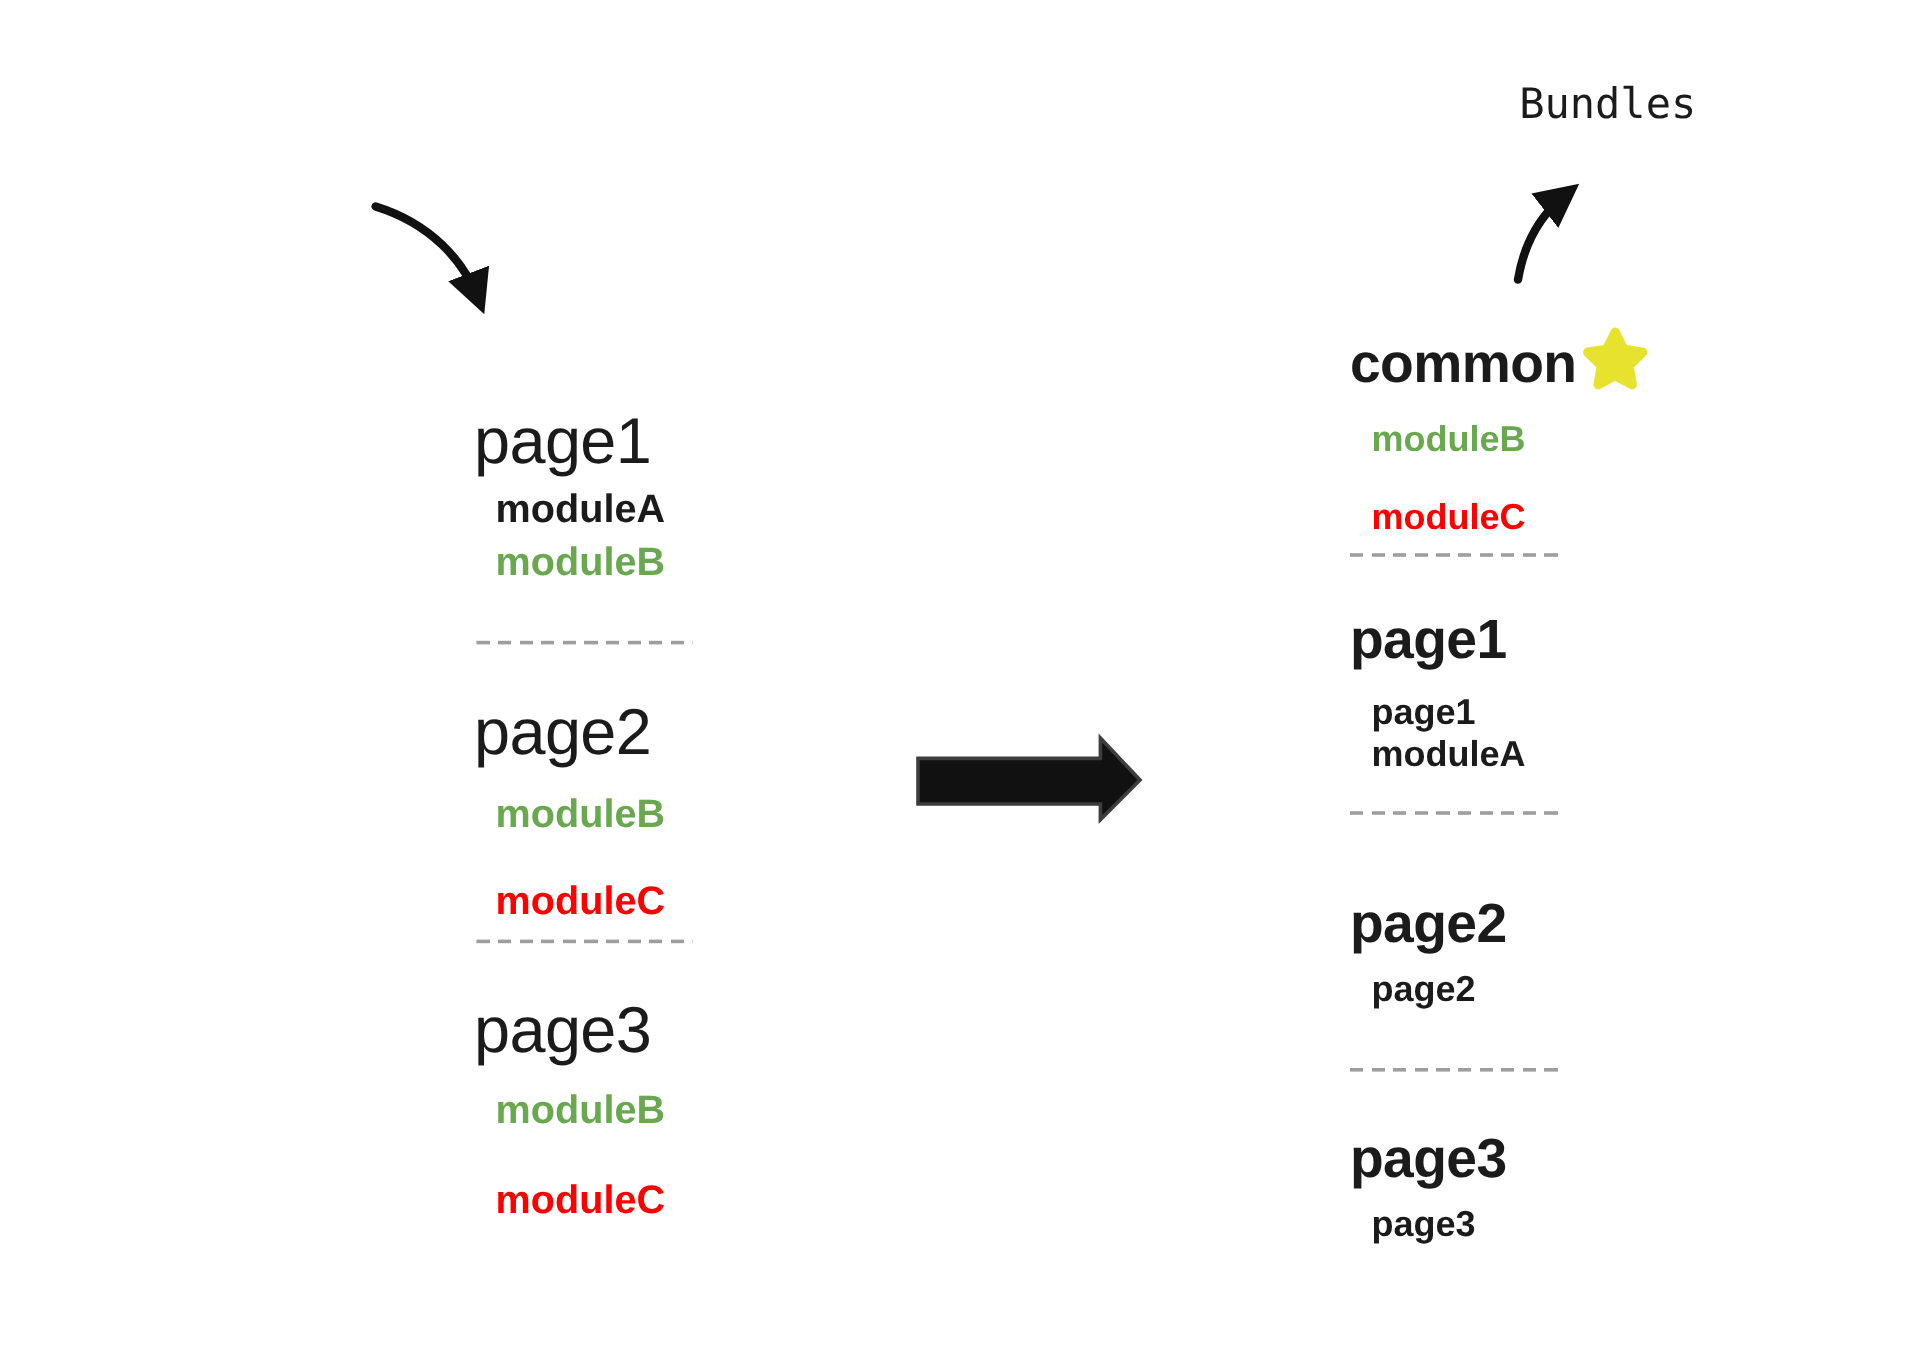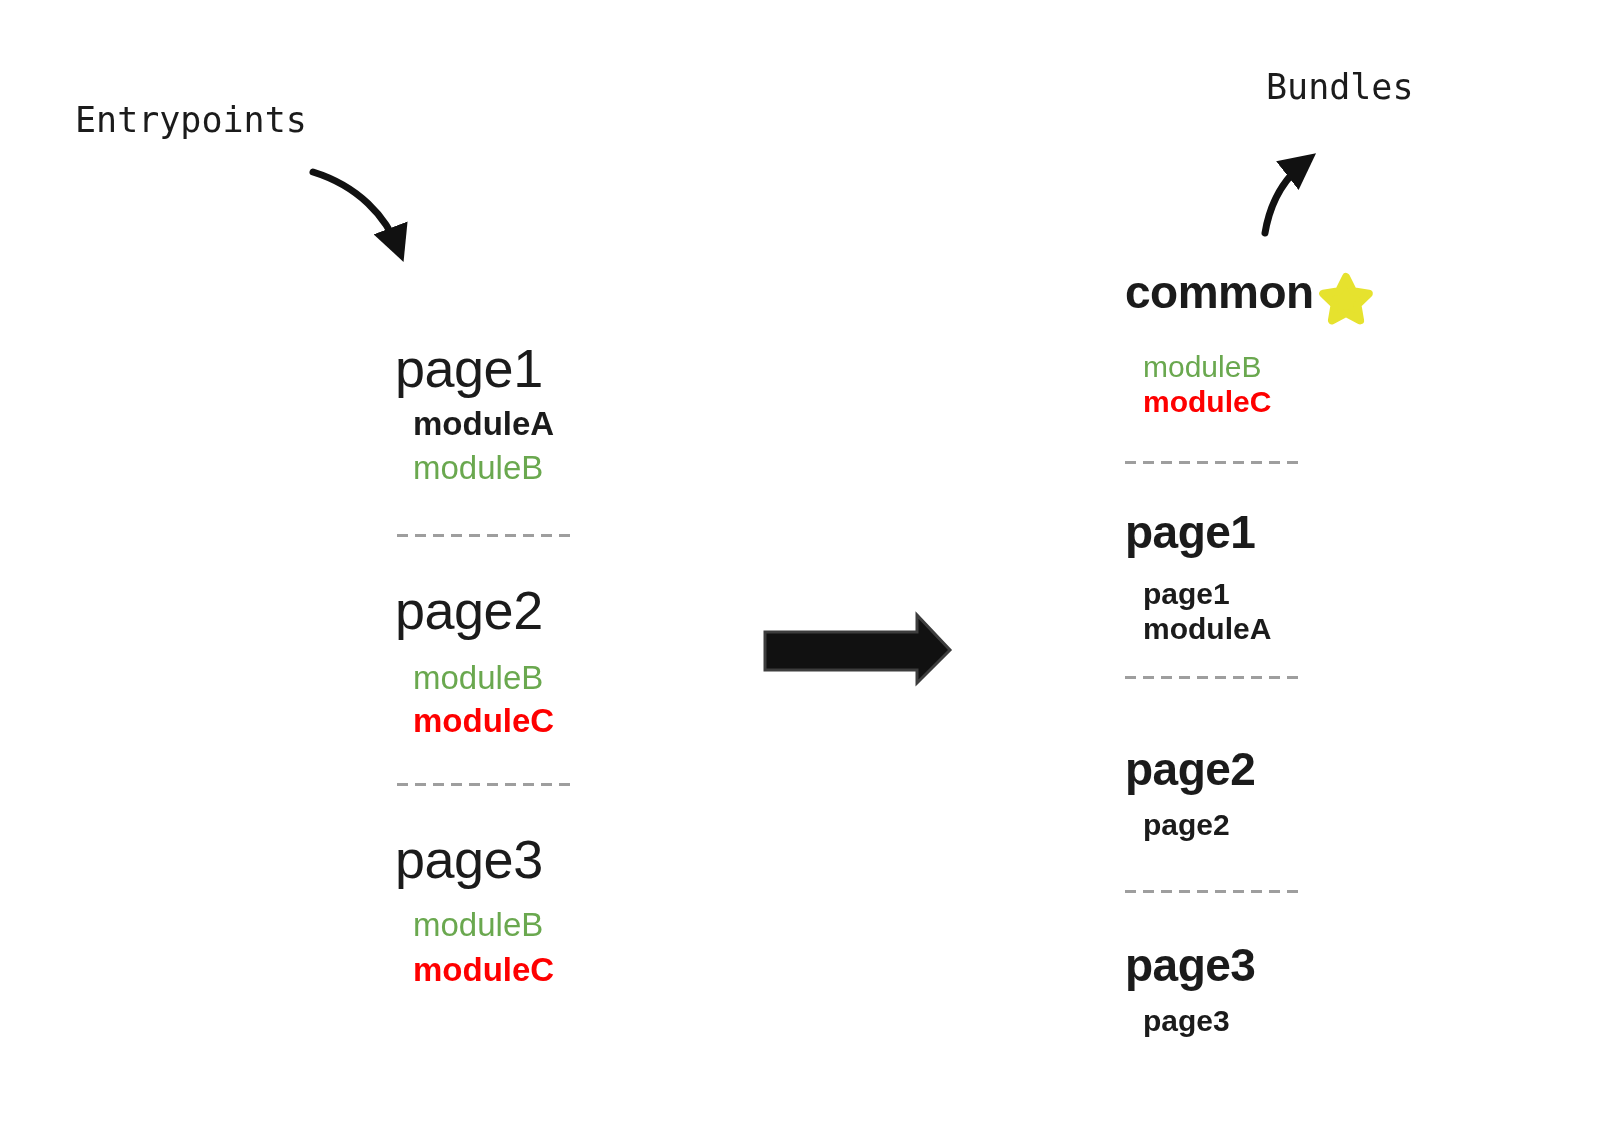--- a/index.html
+++ b/index.html
@@ -34,22 +34,22 @@
 
   .bundle-title {
     font-size: 46px;
     font-weight: 700;
     letter-spacing: -0.5px;
     color: var(--c-text, #1b1b1b);
   }
   .bundle-mod { font-size: 30px; }
 
   .plain { color: var(--c-text, #1b1b1b); font-weight: 700; }
-  .green { color: var(--c-green, #6aa84f); font-weight: 400; text-align: center; }
-  .red   { color: var(--c-red, #ff0000);  font-weight: 700; }
+  .green { color: var(--c-green, #6aa84f); font-weight: 700; text-align: center; }
+  .red   { color: var(--c-red, #ff0000);  font-weight: 700; margin-top: 30px; }
 
   .dash {
     position: absolute;
     height: 3px;
     background: repeating-linear-gradient(
       90deg,
       var(--c-dash, #9e9e9e) 0px,
       var(--c-dash, #9e9e9e) 11px,
       transparent 11px,
       transparent 18px
@@ -92,38 +92,37 @@
     <defs>
       <marker id="ah" viewBox="0 0 10 10" refX="6.5" refY="5" markerWidth="5.2" markerHeight="5.2" orient="auto-start-reverse">
         <path class="marker-head" d="M0,0 L10,5 L0,10 z"></path>
       </marker>
     </defs>
     <path class="curve" d="M 313 172 C 358 186 386 216 399 250" marker-end="url(#ah)"></path>
     <path class="curve" d="M 1265 233 C 1270 203 1283 179 1306 161" marker-end="url(#ah)"></path>
     <polygon class="fat-arrow" points="765,632 917,632 917,615 950,650 917,683 917,670 765,670"></polygon>
   </svg>
 
-  <div class="abs mono-label" style="left:75px; top:103px;">Entrypoints</div>
   <div class="abs mono-label" style="left:1266px; top:70px;">Bundles</div>
 
   <div class="abs entry-title" style="left:395px; top:341px;">page1</div>
   <div class="abs entry-mod plain" style="left:413px; top:407px;">moduleA</div>
   <div class="abs entry-mod green" style="left:413px; top:451px;">moduleB</div>
   <div class="dash dash-left" style="top:534px;"></div>
 
   <div class="abs entry-title" style="left:395px; top:583px;">page2</div>
   <div class="abs entry-mod green" style="left:413px; top:661px;">moduleB</div>
   <div class="abs entry-mod red" style="left:413px; top:704px;">moduleC</div>
   <div class="dash dash-left" style="top:783px;"></div>
 
   <div class="abs entry-title" style="left:395px; top:832px;">page3</div>
   <div class="abs entry-mod green" style="left:413px; top:908px;">moduleB</div>
   <div class="abs entry-mod red" style="left:413px; top:953px;">moduleC</div>
 
-  <div class="abs bundle-title" style="left:1125px; top:269px;">common</div>
+  <div class="abs bundle-title" style="left:1125px; top:279px;">common</div>
   <svg class="abs" style="left:1316px; top:271px;" width="60" height="60" viewBox="0 0 60 60" xmlns="http://www.w3.org/2000/svg">
     <polygon class="star-poly" points="30,6 37.1,20.3 52.8,22.6 41.4,33.7 44.1,49.4 30,42 15.9,49.4 18.6,33.7 7.2,22.6 22.9,20.3"></polygon>
   </svg>
   <div class="abs bundle-mod green" style="left:1143px; top:352px;">moduleB</div>
   <div class="abs bundle-mod red" style="left:1143px; top:387px;">moduleC</div>
   <div class="dash dash-right" style="top:461px;"></div>
 
   <div class="abs bundle-title" style="left:1125px; top:509px;">page1</div>
   <div class="abs bundle-mod plain" style="left:1143px; top:579px;">page1</div>
   <div class="abs bundle-mod plain" style="left:1143px; top:614px;">moduleA</div>

